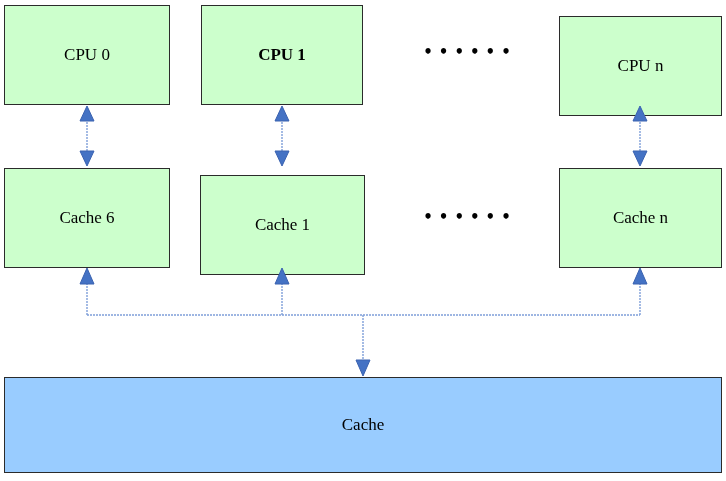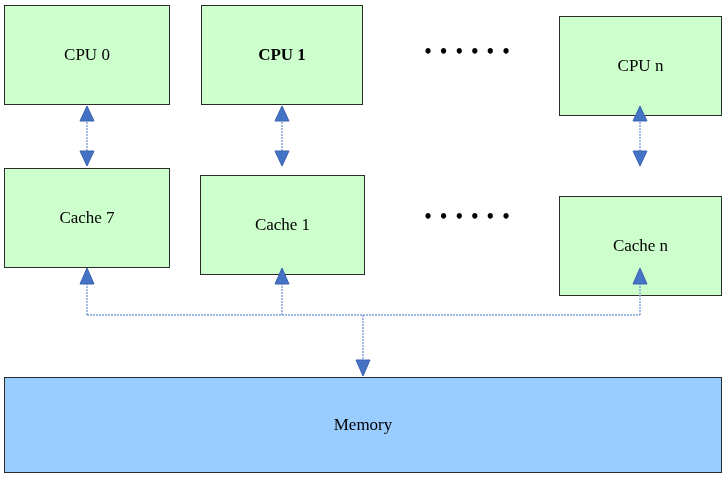--- a/index.html
+++ b/index.html
@@ -17,21 +17,21 @@
     box-sizing:border-box;
     font-size:17px;color:#000;
   }
   .node.green{background:var(--node-fill-green,#ccffcc);}
   .node.blue{background:var(--memory-fill-blue,#99ccff);}
   .cpu0  {left:4px;  top:5px;   width:166px;height:100px;}
   .cpu1  {left:201px;top:5px;   width:162px;height:100px;font-weight:bold;}
   .cpun  {left:559px;top:16px;   width:163px;height:100px;}
   .cache0{left:4px;  top:168px; width:166px;height:100px;}
   .cache1{left:200px;top:168px; width:165px;height:100px;margin-top:7px;}
-  .cachen{left:559px;top:168px; width:163px;height:100px;margin-top:28px;}
+  .cachen{left:559px;top:168px; width:163px;height:100px;}
   .memory{left:4px;  top:377px; width:718px;height:96px;}
   .dots{
     position:absolute;
     width:80px;height:24px;
     display:flex;align-items:center;justify-content:center;
     font-family:"DejaVu Sans",sans-serif;
     font-size:15px;font-weight:bold;color:#000;
     letter-spacing:6px;text-indent:6px;
     white-space:nowrap;
   }
@@ -60,32 +60,32 @@
   </div>
   <div class="node green cpu1">
     <span>CPU 1</span>
   </div>
   <div class="dots dots-cpu">••••••</div>
   <div class="node green cpun">
     <span>CPU n</span>
   </div>
 
   <div class="node green cache0">
-    <span>Cache 7</span>
+    <span>Cache 6</span>
   </div>
   <div class="node green cache1">
     <span>Cache 1</span>
   </div>
   <div class="dots dots-cache">••••••</div>
   <div class="node green cachen">
     <span>Cache n</span>
   </div>
 
   <div class="node blue memory">
-    <span>Memory</span>
+    <span>Cache</span>
   </div>
 
   <svg class="connectors" width="726" height="481" viewBox="0 0 726 481">
 
     <g>
       <line class="shaft" x1="87" y1="119" x2="87" y2="154"></line>
       <polygon class="head" points="87,106 80,121 94,121"></polygon>
       <polygon class="head" points="87,166 80,151 94,151"></polygon>
     </g>
 

